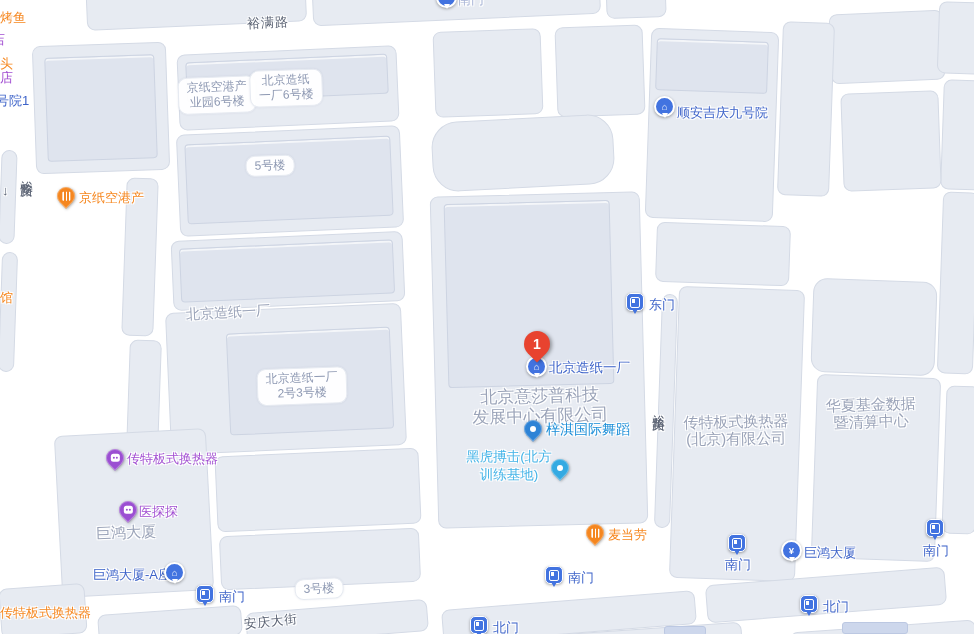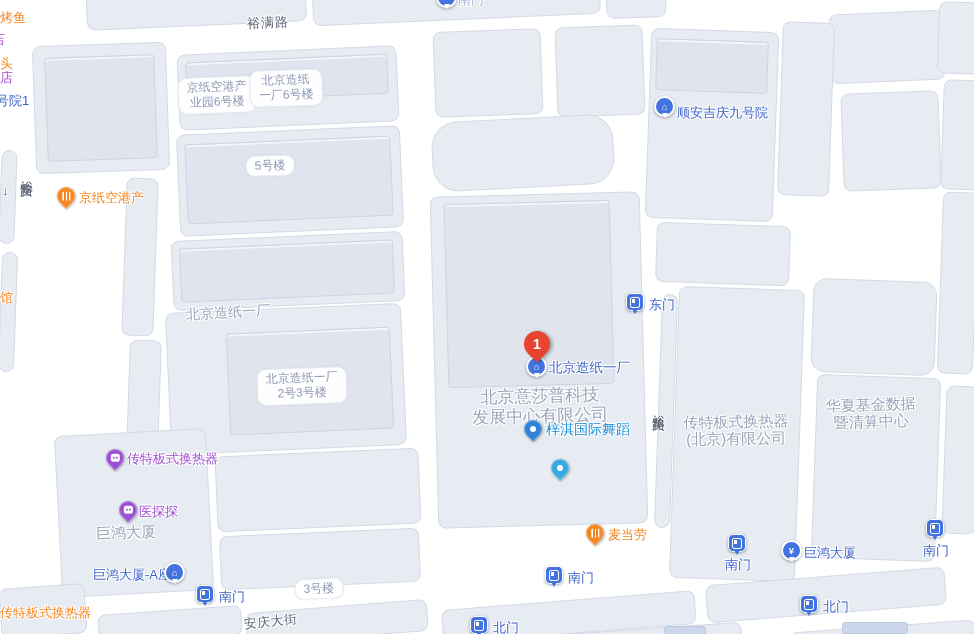--- a/index.html
+++ b/index.html
@@ -197,20 +197,24 @@
         <span class="dotg"></span>
       </span>
     </div>
   <div class="poitxt m-blue halo" style="left:546px;top:421px;font-size:14px;">梓淇国际舞蹈</div>
 
   <div class="drop p-lblue" style="left:551px;top:459px;">
       <span>
         <span class="dotg"></span>
       </span>
     </div>
+  <div class="poitxt l-blue halo" style="left:466px;top:448px;width:86px;text-align:center;font-size:13.5px;">
+    <div>黑虎搏击(北方</div>
+    <div>训练基地)</div>
+  </div>
 
   <div class="round" style="left:526px;top:356px;">
       <span class="g">⌂</span>
     </div>
   <div class="poitxt b-blue halo" style="left:549px;top:359px;font-size:13.5px;">北京造纸一厂</div>
 
   <div class="round" style="left:654px;top:96px;">
       <span class="g">⌂</span>
     </div>
   <div class="poitxt b-blue halo" style="left:677px;top:104px;">顺安吉庆九号院</div>

